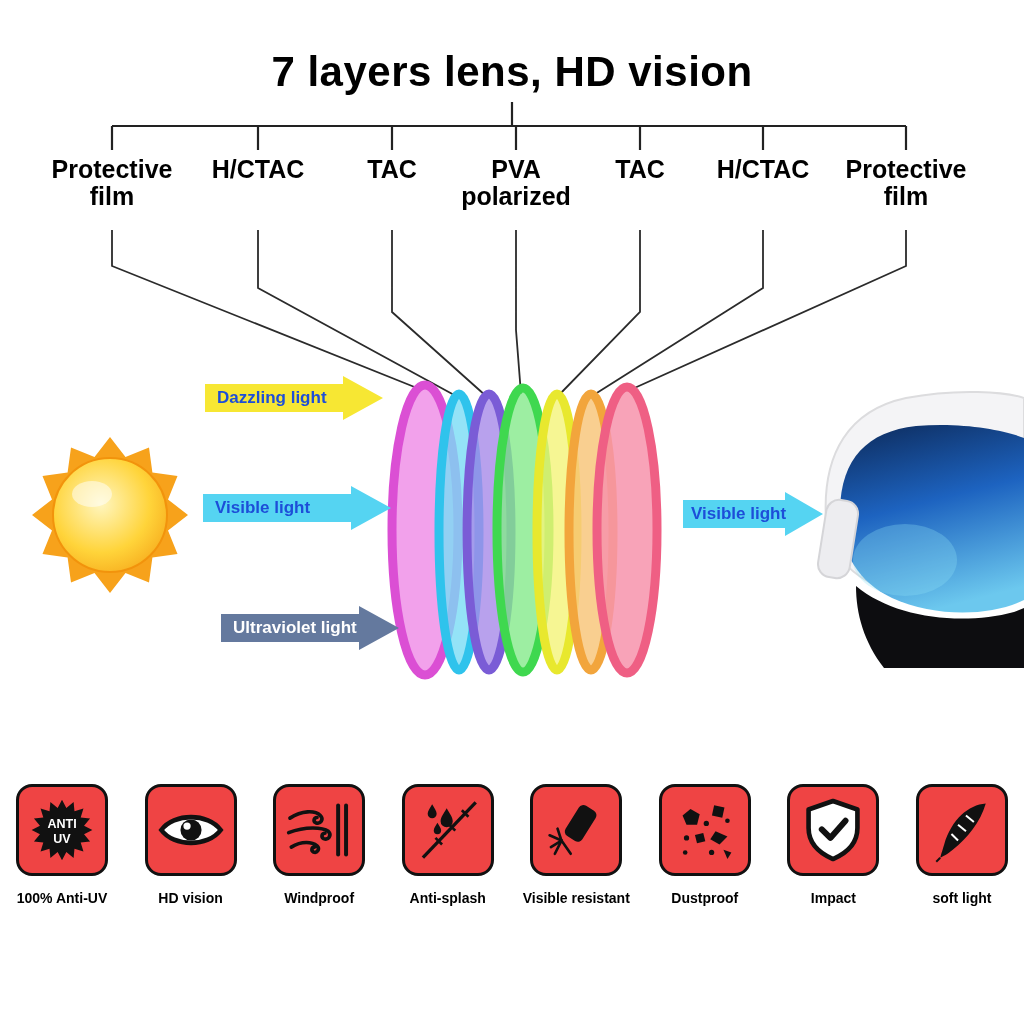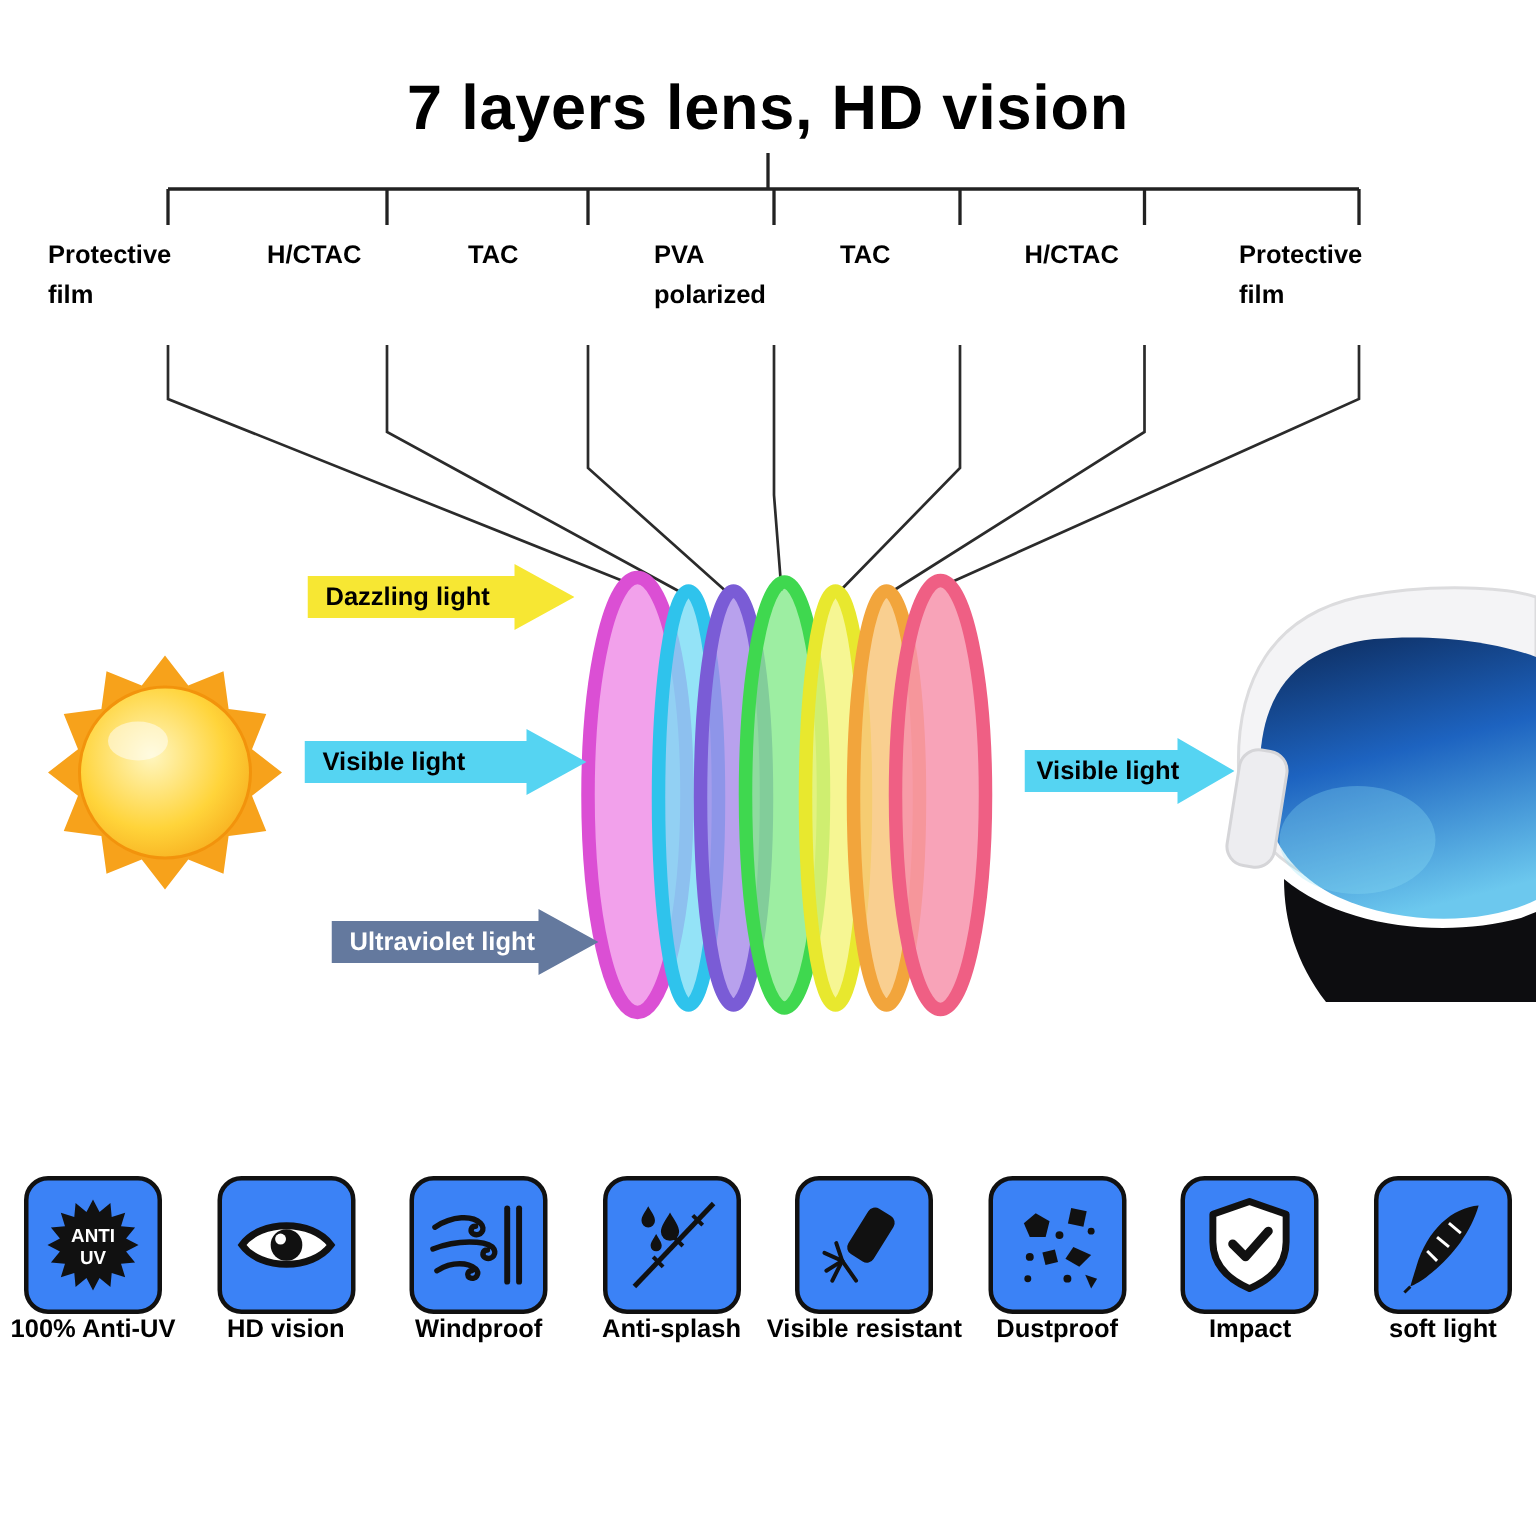--- a/index.html
+++ b/index.html
@@ -1,34 +1,34 @@
 <!DOCTYPE html>
 <html><head>
 <meta charset="utf-8">
 <style>
   html,body{margin:0;padding:0;background:#ffffff;}
   .canvas{position:relative;width:1024px;height:1024px;background:#ffffff;overflow:hidden;
           font-family:"Liberation Sans",sans-serif;color:#000;}
   .page-title{position:absolute;top:48px;left:0;width:100%;text-align:center;margin:0;
               font-size:42px;font-weight:800;letter-spacing:0.5px;}
   .overlay{position:absolute;left:0;top:0;}
-  .layer-label{position:absolute;top:156px;width:160px;text-align:left;
-               font-size:17px;font-weight:700;line-height:27px;}
+  .layer-label{position:absolute;top:156px;width:160px;text-align:center;
+               font-size:25px;font-weight:700;line-height:27px;}
   .layer-label span{display:block;}
   .arrow{position:absolute;height:44px;}
   .arrow svg{position:absolute;left:0;top:0;display:block;}
   .arrow .arrow-text{position:absolute;left:12px;top:0;height:44px;line-height:44px;
                      font-size:17px;font-weight:700;white-space:nowrap;}
-  .arrow .dark{color:#000000;}
+  .arrow .dark{color:#1d4ed8;}
   .arrow .light{color:#ffffff;}
   .features{position:absolute;left:16px;top:784px;width:992px;display:flex;justify-content:space-between;}
   .feature{width:92px;display:flex;flex-direction:column;align-items:center;}
   .feature-box{width:92px;height:92px;box-sizing:border-box;border:3.5px solid #111;
-               border-radius:16px;background:#3b82f6;display:flex;align-items:center;justify-content:center;}
-  .feature-label{font-size:17px;font-weight:700;white-space:nowrap;}
+               border-radius:16px;background:#ef4444;display:flex;align-items:center;justify-content:center;}
+  .feature-label{margin-top:14px;font-size:14px;font-weight:700;white-space:nowrap;}
   svg text{font-family:"Liberation Sans",sans-serif;font-weight:bold;}
 </style>
 </head>
 <body>
 
 <div class="canvas">
 
   <h1 class="page-title">7 layers lens, HD vision</h1>
 
   <svg class="overlay" width="1024" height="1024" viewBox="0 0 1024 1024">

